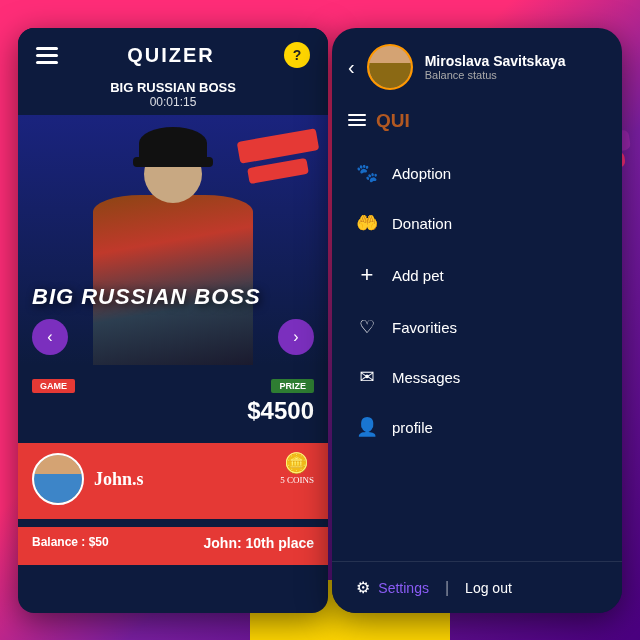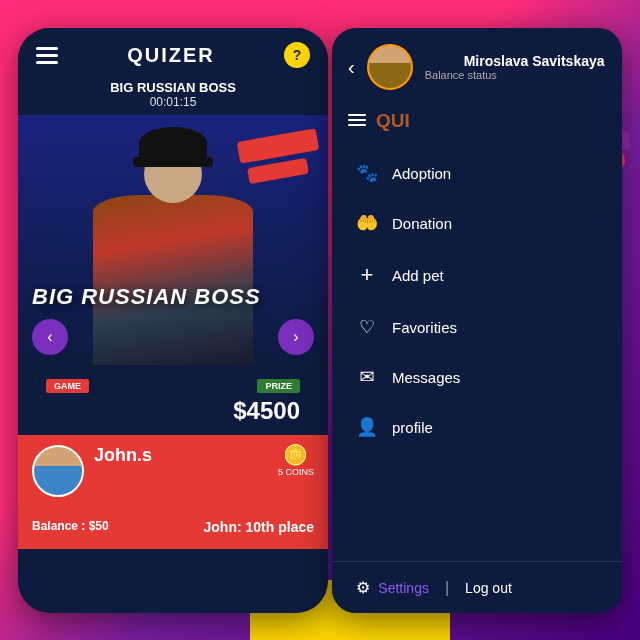--- a/index.html
+++ b/index.html
@@ -62,21 +62,21 @@
     }
 
     
     .phone-main {
       position: absolute;
       left: 18px;
       top: 28px;
       width: 310px;
       height: 585px;
       background: #0d1b3e;
-      border-radius: 32px;
+      border-radius: 16px;
       overflow: hidden;
       box-shadow: 0 8px 32px rgba(0,0,0,0.5);
     }
 
     .phone-header {
       background: #0d1b3e;
       padding: 14px 18px 8px 18px;
       display: flex;
       align-items: center;
       justify-content: space-between;
@@ -169,21 +169,21 @@
       display: flex;
       align-items: center;
       justify-content: center;
       color: white;
       font-size: 16px;
       cursor: pointer;
     }
 
     .game-info {
       display: flex;
-      padding: 10px 28px;
+      padding: 10px 14px;
       gap: 10px;
     }
     .game-box {
       flex: 1;
     }
     .game-badge {
       display: inline-block;
       background: #e53935;
       color: white;
       font-size: 9px;
@@ -205,25 +205,27 @@
       font-weight: 900;
     }
     .prize-amount {
       color: white;
       font-size: 22px;
       font-weight: 900;
     }
 
     .player-section {
       background: #e53935;
-      margin: 0 0;
+      margin: 8px 0;
       padding: 10px 14px 14px 14px;
       display: flex;
+      align-items: center;
       gap: 10px;
       position: relative;
+      font-family: Liberation Serif, serif;
     }
 
     .player-avatar {
       width: 52px;
       height: 52px;
       border-radius: 50%;
       background: linear-gradient(135deg, #ccc 0%, #888 100%);
       border: 2px solid white;
       overflow: hidden;
       display: flex;
@@ -306,21 +308,20 @@
       overflow: hidden;
     }
 
     .user-info-drawer {
       flex: 1;
     }
     .user-name-drawer {
       color: white;
       font-size: 14px;
       font-weight: bold;
-      margin-left: 39px;
     }
     .user-status {
       color: #aaa;
       font-size: 11px;
     }
 
     .drawer-sub-header {
       padding: 8px 16px;
       display: flex;
       align-items: center;

